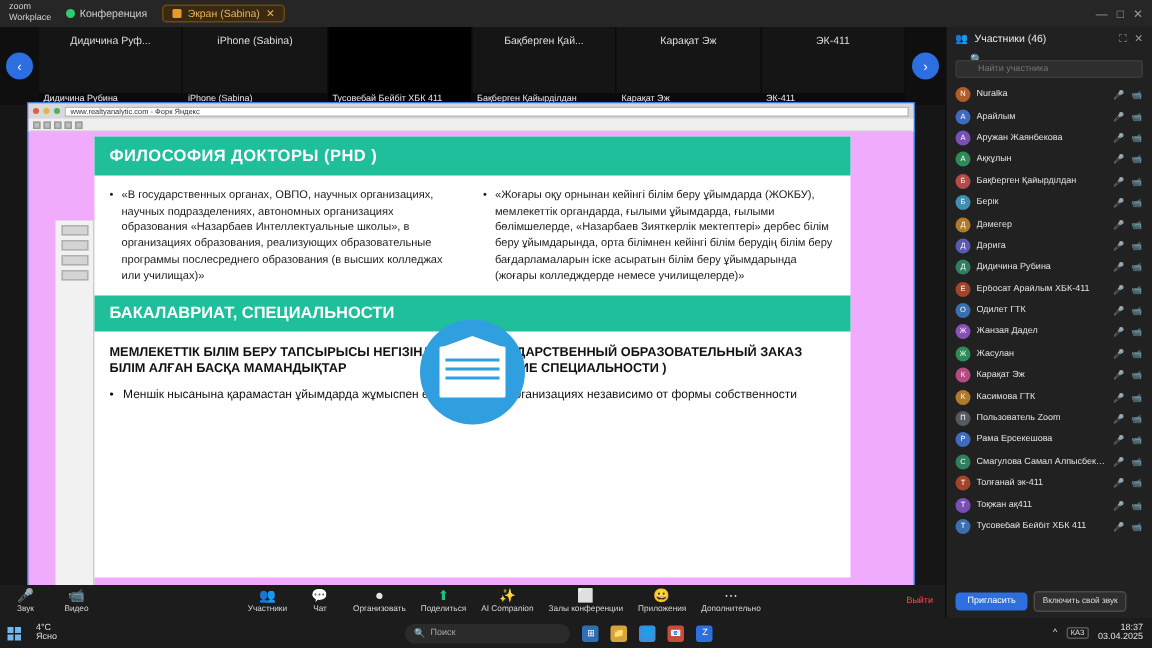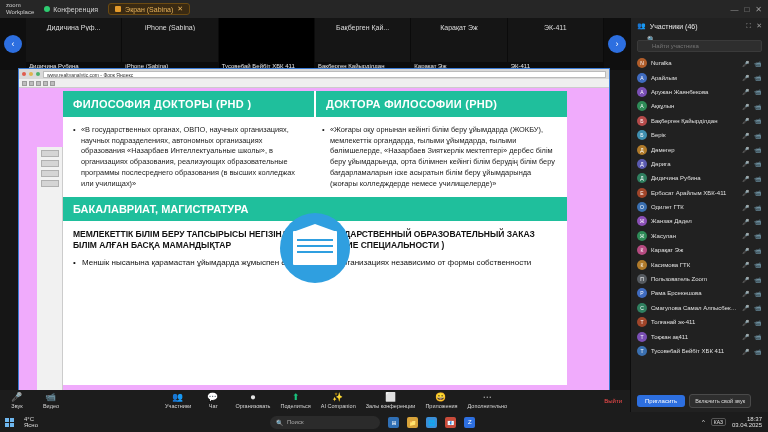--- a/index.html
+++ b/index.html
@@ -205,34 +205,33 @@
     <div class="left-rail">
       <div class="rail-btn"></div>
       <div class="rail-btn"></div>
       <div class="rail-btn"></div>
       <div class="rail-btn"></div>
     </div>
 
     <div class="slide">
       <div class="slide-head">
         <div class="hdr">ФИЛОСОФИЯ ДОКТОРЫ (PHD )</div>
-        <div class="hdr b">ДОКТОРА ФИЛОСОФИИ (PHD)</div>
       </div>
       <div class="cols">
         <div class="col">
           <p>«В государственных органах, ОВПО, научных организациях, научных подразделениях, автономных организациях образования «Назарбаев Интеллектуальные школы», в организациях образования, реализующих образовательные программы послесреднего образования (в высших колледжах или училищах)»</p>
         </div>
         <div class="col">
           <p>«Жоғары оқу орнынан кейінгі білім беру ұйымдарда (ЖОКБУ), мемлекеттік органдарда, ғылыми ұйымдарда, ғылыми бөлімшелерде, «Назарбаев Зияткерлік мектептері» дербес білім беру ұйымдарында, орта білімнен кейінгі білім берудің білім беру бағдарламаларын іске асыратын білім беру ұйымдарында (жоғары колледждерде немесе училищелерде)»</p>
         </div>
         <div class="emblem">
             <div class="bld"></div>
           </div>
       </div>
-      <div class="band">БАКАЛАВРИАТ, МАГИСТРАТУРА</div>
+      <div class="band">БАКАЛАВРИАТ, СПЕЦИАЛЬНОСТИ</div>
       <div class="cols2">
         <div class="col">
           <div class="sub-t">МЕМЛЕКЕТТІК БІЛІМ БЕРУ ТАПСЫРЫСЫ НЕГІЗІНДЕ БІЛІМ АЛҒАН БАСҚА МАМАНДЫҚТАР</div>
           <div class="b-item">Меншік нысанына қарамастан ұйымдарда жұмыспен өтейді</div>
         </div>
         <div class="col">
           <div class="sub-t">ГОСУДАРСТВЕННЫЙ ОБРАЗОВАТЕЛЬНЫЙ ЗАКАЗ (ДРУГИЕ СПЕЦИАЛЬНОСТИ )</div>
           <div class="b-item">В организациях независимо от формы собственности</div>
         </div>
       </div>

